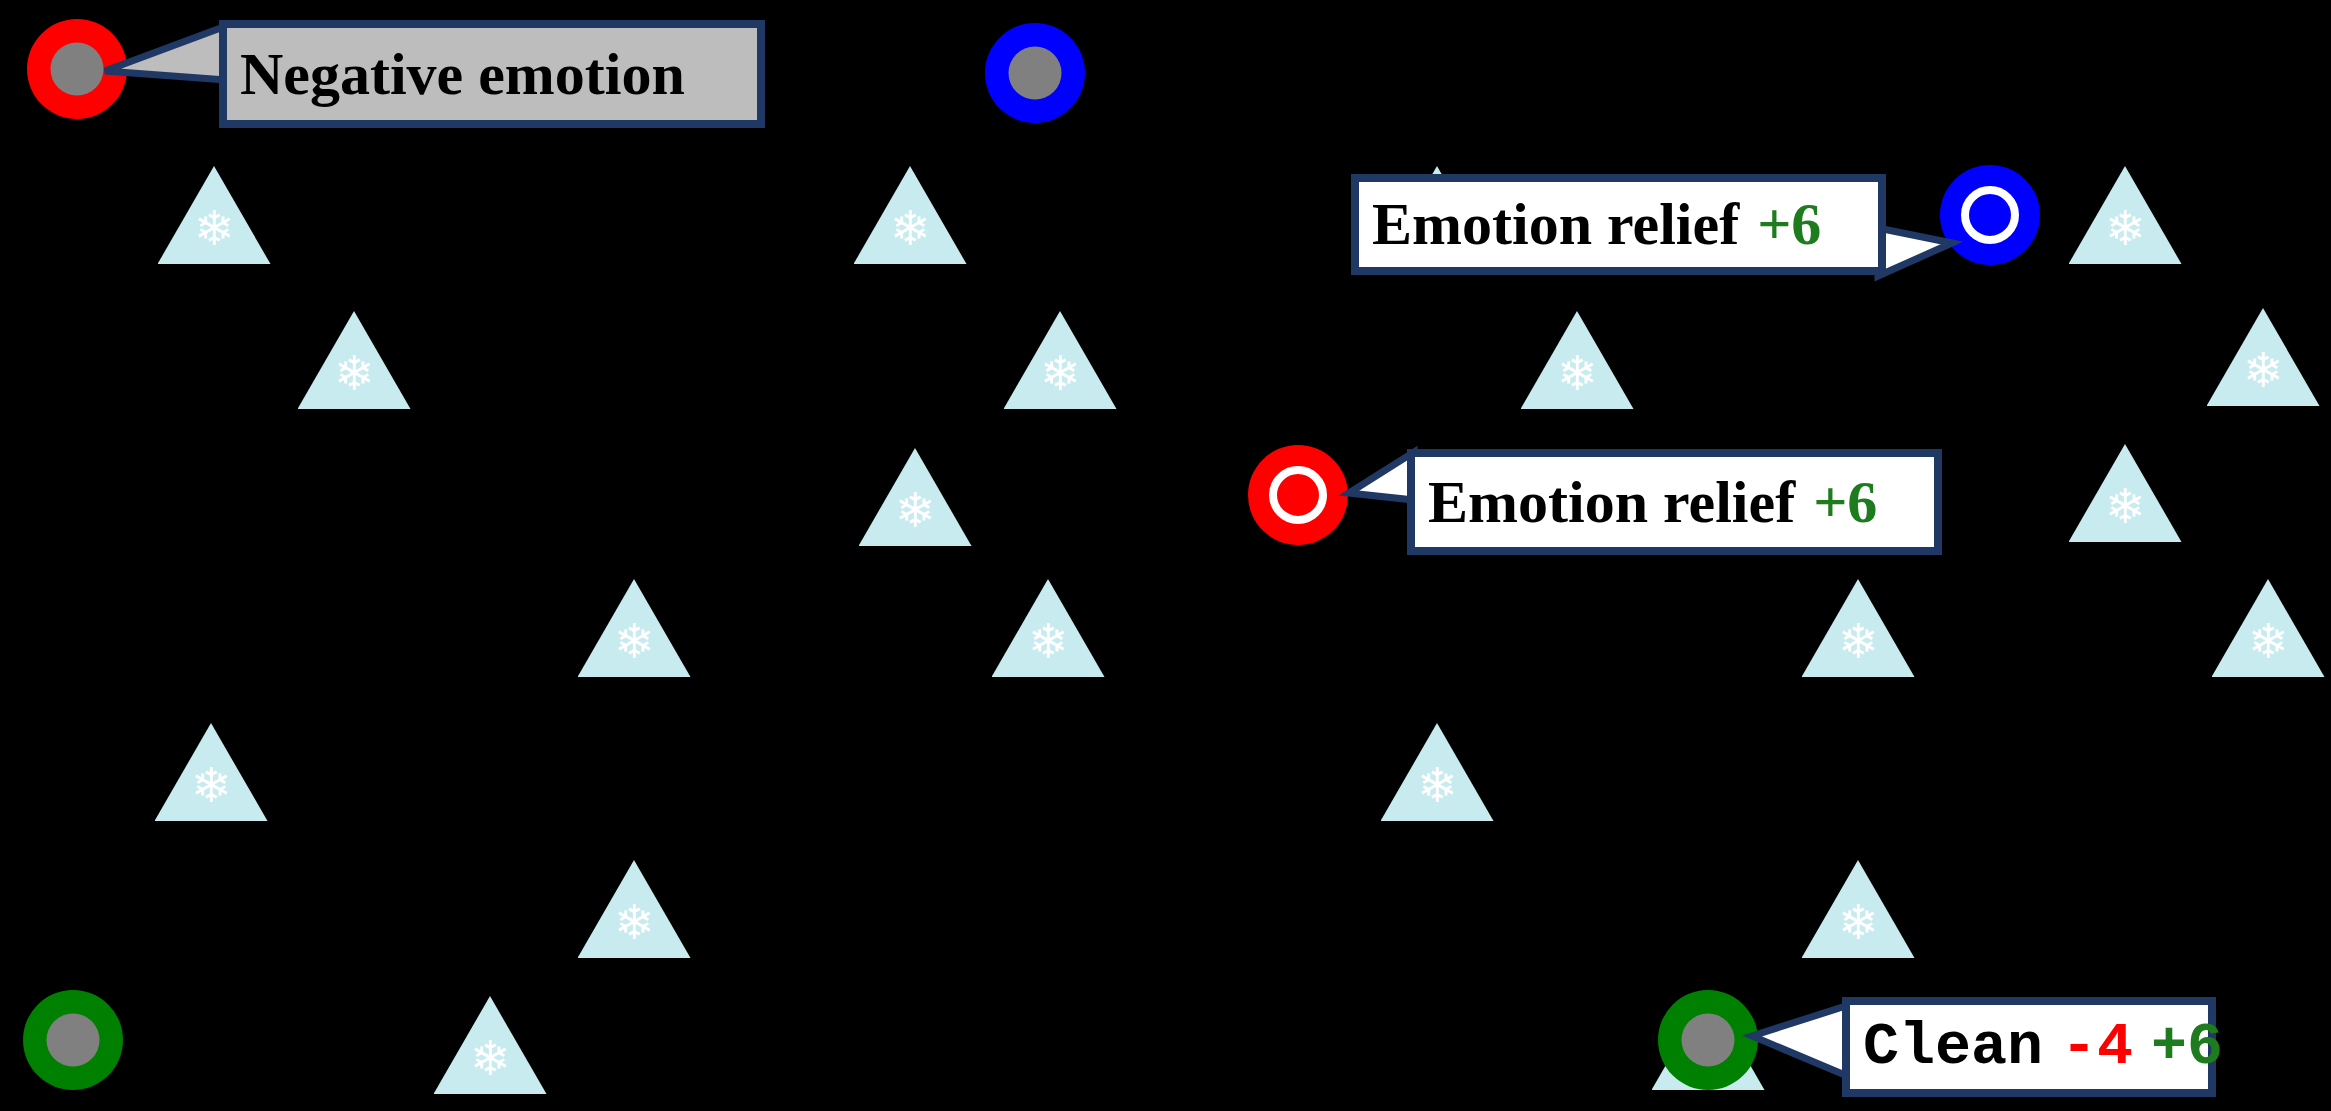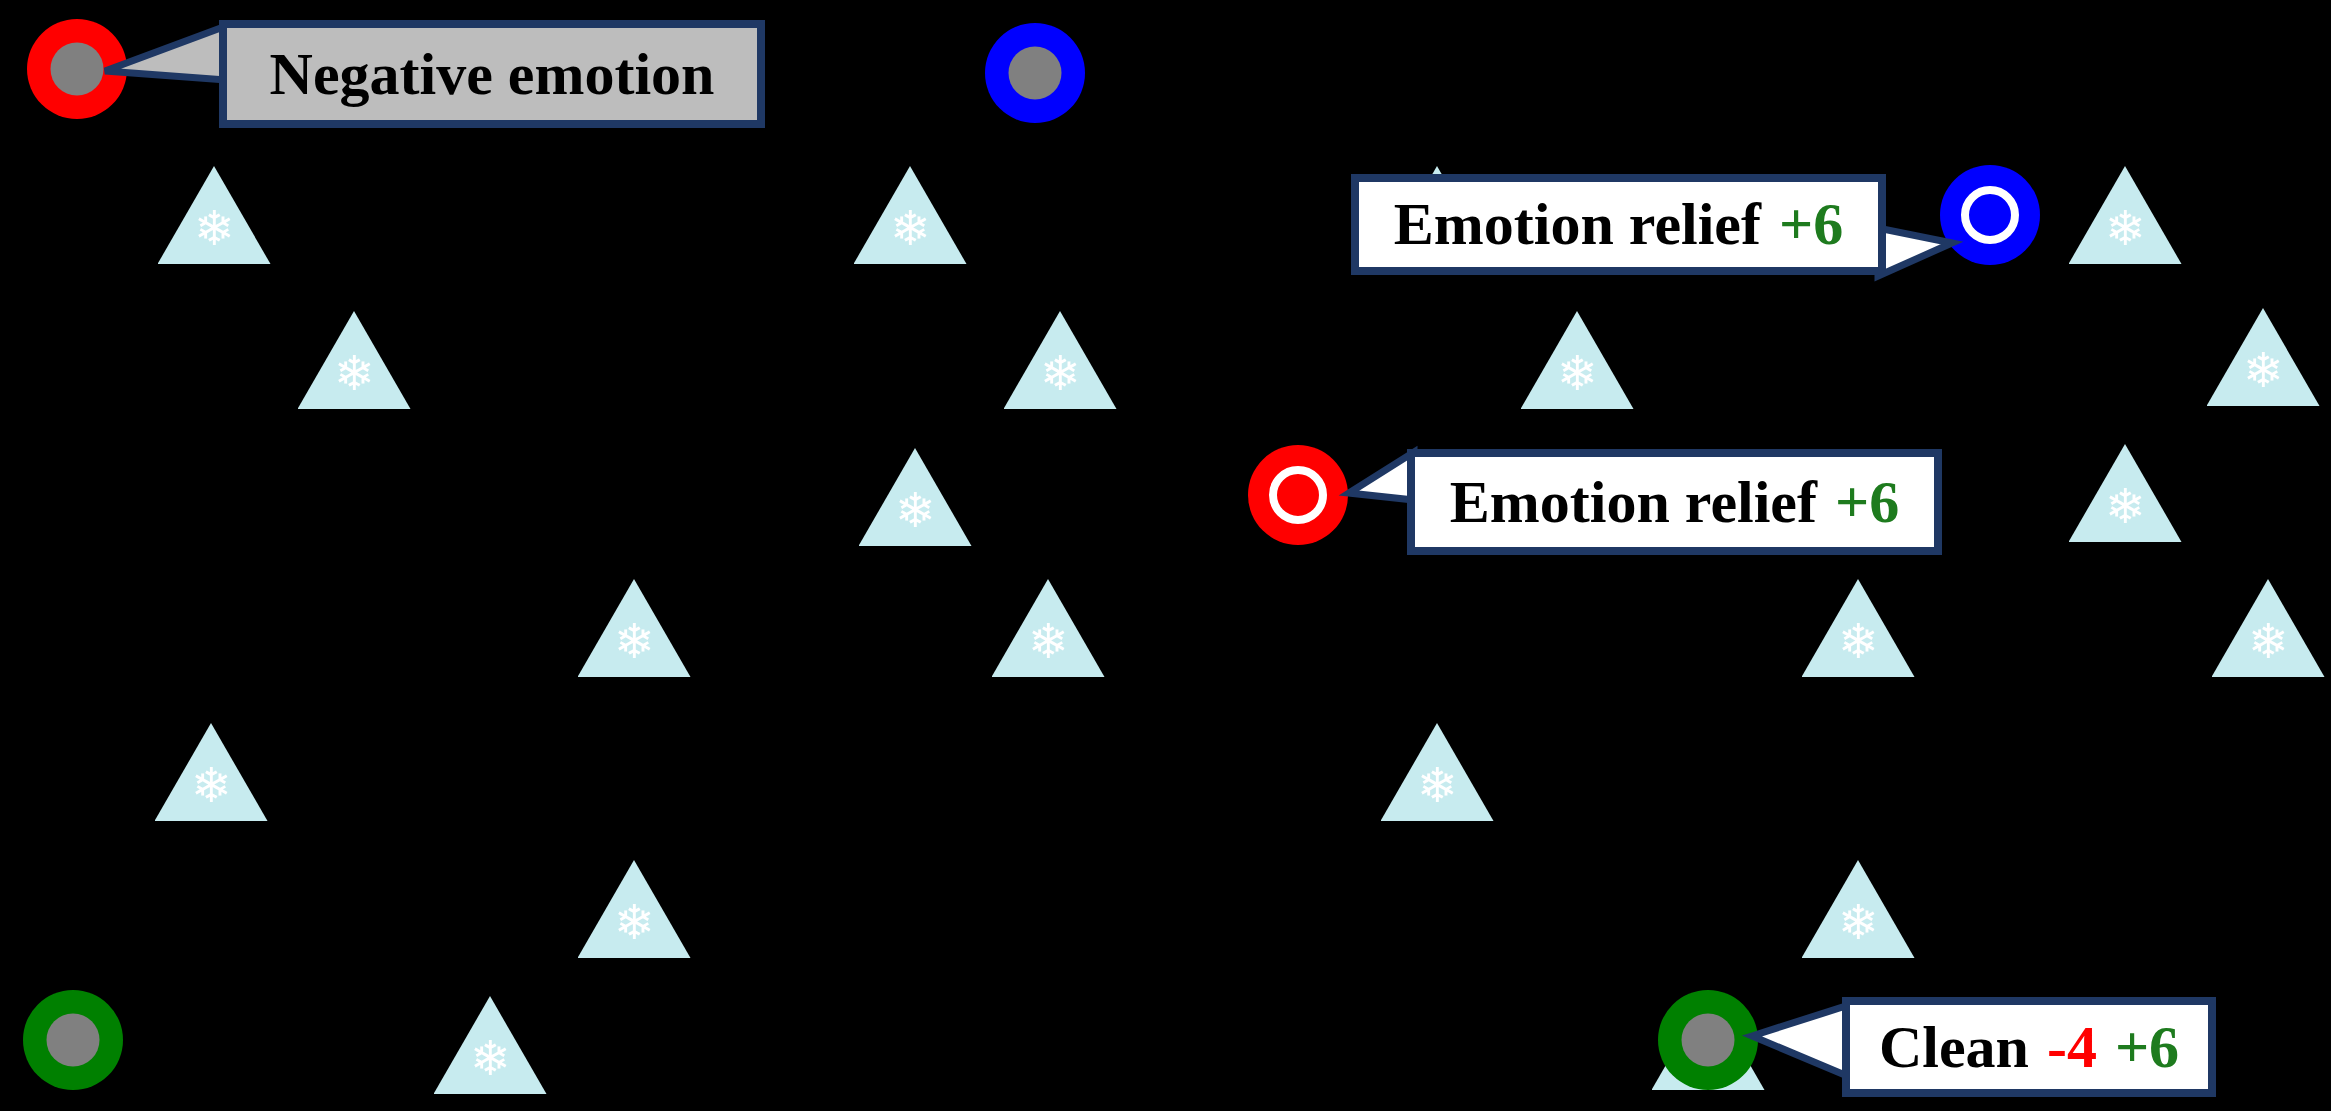--- a/index.html
+++ b/index.html
@@ -36,25 +36,26 @@
   .tails {
     position: absolute; left: 0; top: 0;
     pointer-events: none;
   }
   .tails polygon { stroke: var(--navy, #1F3864); stroke-width: 7; stroke-linejoin: miter; }
   
   .callout {
     position: absolute;
     box-sizing: border-box;
     border: 8px solid var(--navy, #1F3864);
-    display: flex; align-items: center; justify-content: center;
+    display: flex; align-items: center; 
     gap: 18px;
     font-weight: 700; font-size: 60px;
     color: #000;
     white-space: nowrap;
+    padding-left: 13px;
   }
   .c-bonus   { color: var(--bonus-green, #1E7B1E); }
   .c-penalty { color: var(--penalty-red, #FF0000); }
 </style>
 </head>
 <body>
 
 <div class="stage" style="width: 2331px; height: 1111px;">
   <div>
       <div class="snow-pile" style="left: 157.5px; top: 166px; width: 113px; height: 98px;">
@@ -173,18 +174,18 @@
   <div class="callout" style="left: 1351px; top: 174px; width: 535px; height: 101px; background: rgb(255, 255, 255);">
     <span class="c-text">Emotion relief</span>
     <span class="c-bonus">+6</span>
   </div>
 
   <div class="callout" style="left: 1407px; top: 449px; width: 535px; height: 106px; background: rgb(255, 255, 255);">
     <span class="c-text">Emotion relief</span>
     <span class="c-bonus">+6</span>
   </div>
 
-  <div class="callout" style="left: 1842px; top: 997px; width: 374px; height: 100px; background: rgb(255, 255, 255);">
+  <div class="callout" style="left: 1842px; top: 997px; width: 374px; height: 100px; background: rgb(255, 255, 255); font-family: Liberation Mono, monospace;">
     <span class="c-text">Clean</span>
     <span class="c-penalty">-4</span>
     <span class="c-bonus">+6</span>
   </div>
 </div>
 
 </body></html>

